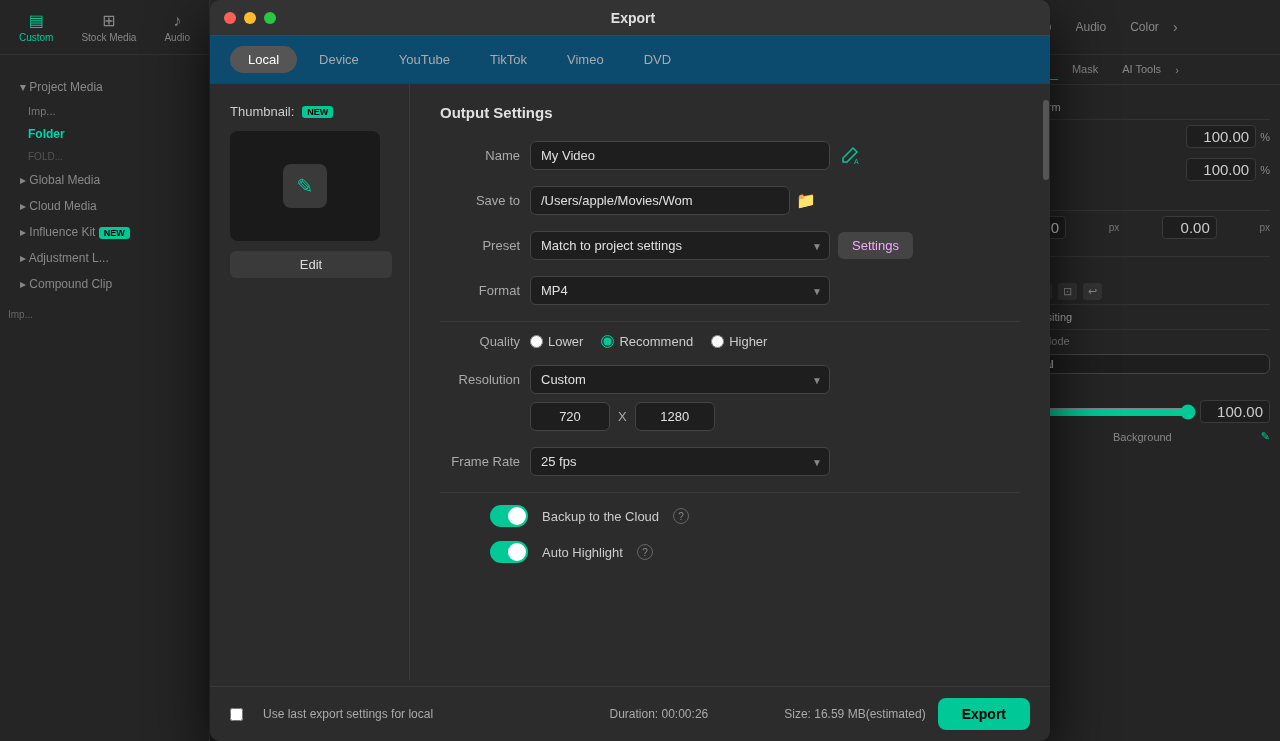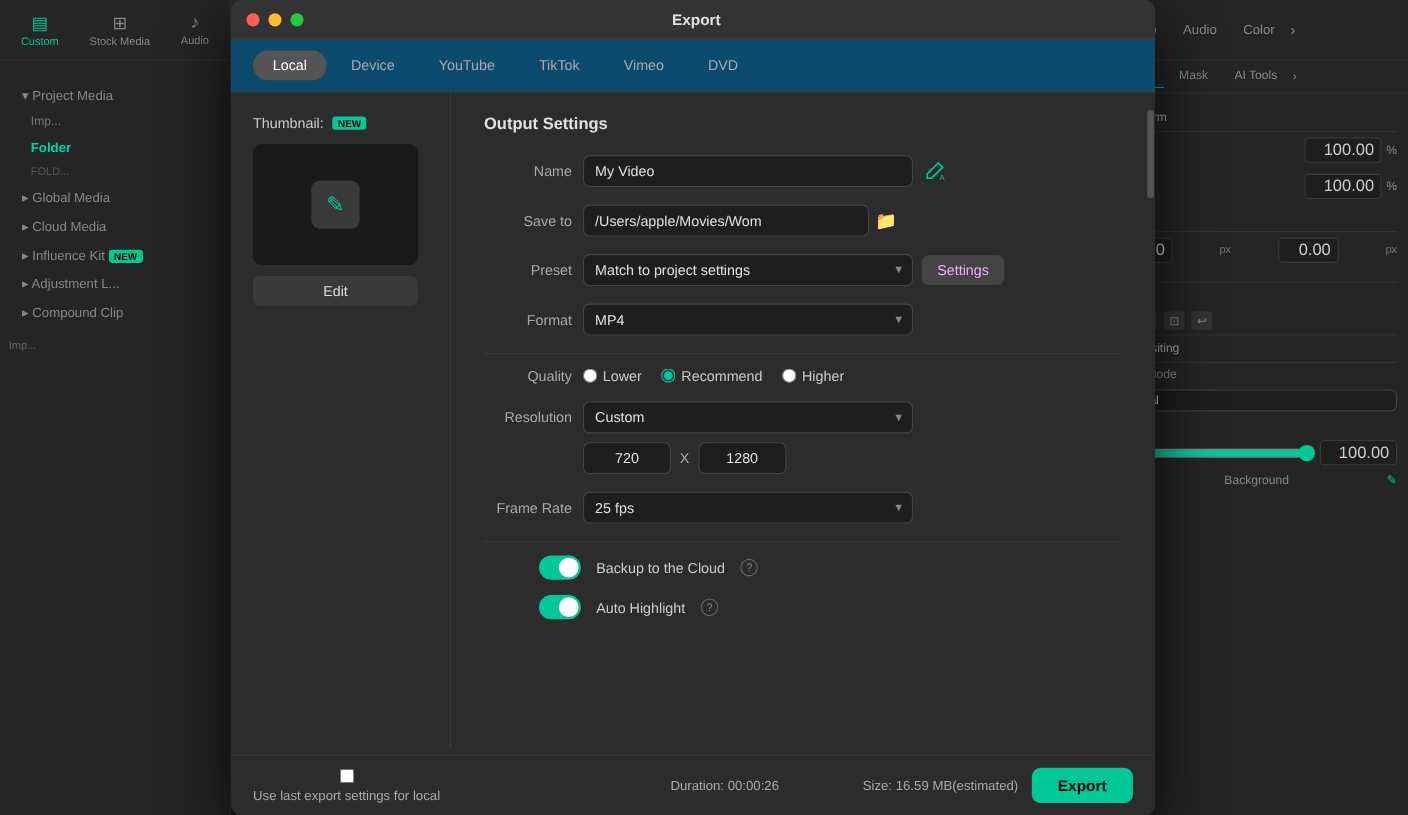--- a/index.html
+++ b/index.html
@@ -213,21 +213,21 @@
       background: #3a3a3a;
       border-radius: 8px;
       display: flex;
       align-items: center;
       justify-content: center;
       font-size: 20px;
       color: #00c896;
     }
 
     .edit-btn {
-      width: 150px;
+      width: 162px;
       padding: 6px;
       background: #3a3a3a;
       border: none;
       border-radius: 6px;
       color: #ddd;
       font-size: 13px;
       cursor: pointer;
       text-align: center;
     }
 
@@ -470,25 +470,24 @@
       border-top: 1px solid #3a3a3a;
       display: flex;
       align-items: center;
       padding: 0 20px;
       gap: 12px;
     }
 
     .checkbox-label {
       display: flex;
       align-items: center;
-      gap: 4px;
+      gap: 20px;
       color: #aaa;
       font-size: 12px;
       cursor: pointer;
-      flex-direction: column;
     }
 
     .footer-spacer { flex: 1; }
 
     .footer-info {
       color: #aaa;
       font-size: 12px;
       padding-left: 44px;
     }
 

